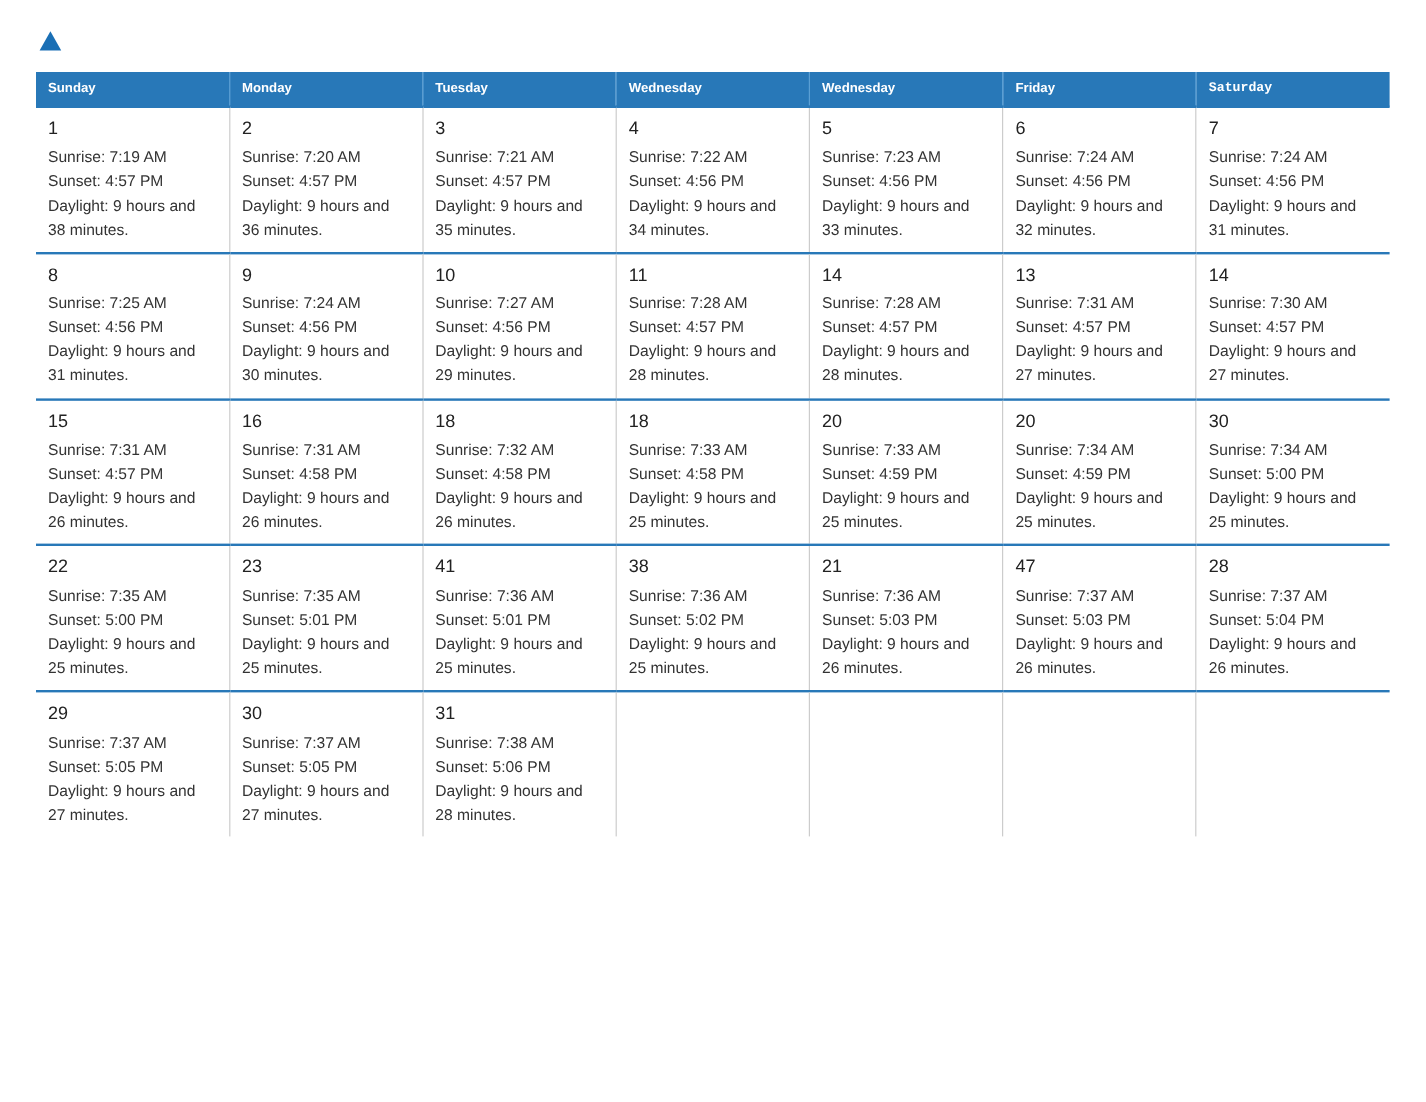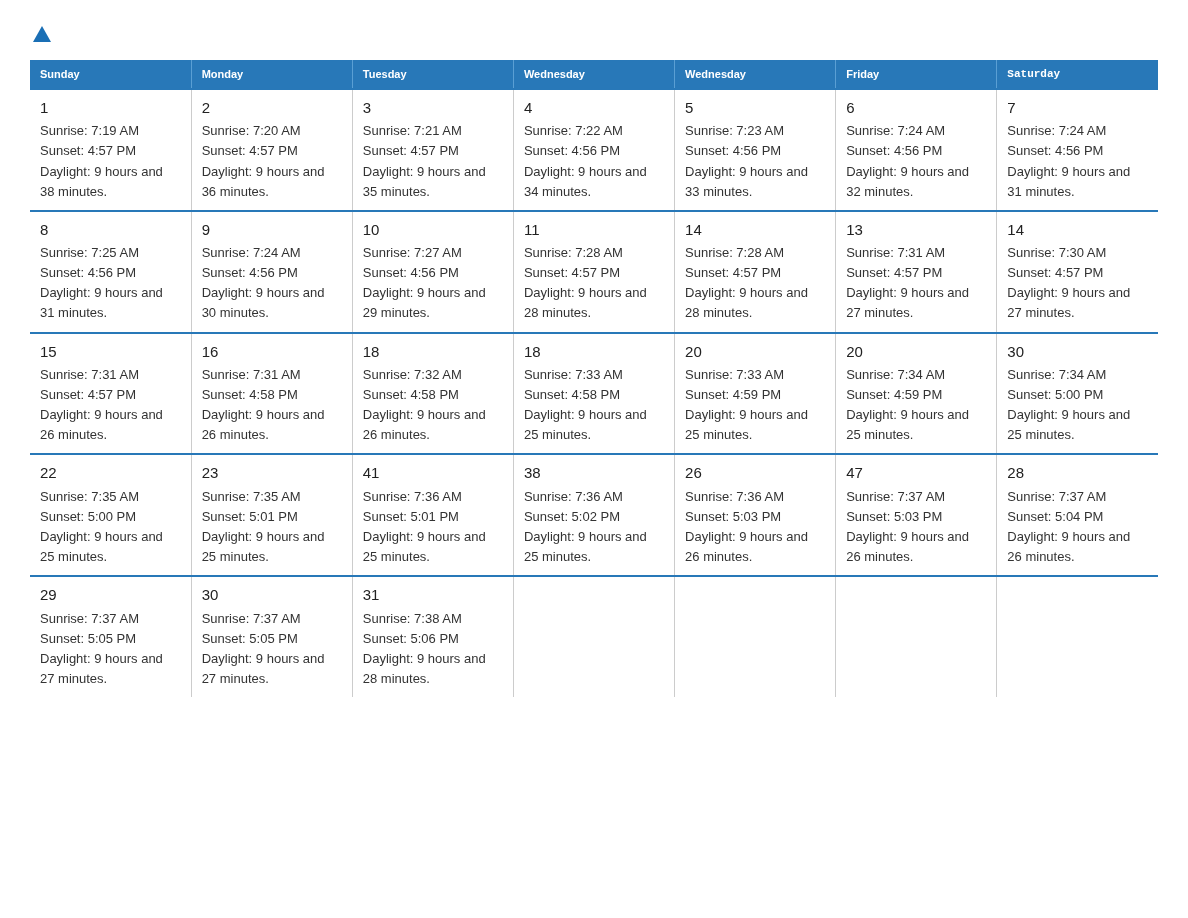--- a/index.html
+++ b/index.html
@@ -231,21 +231,21 @@
 <span class="day-info">Sunset: 5:01 PM</span><br>
 <span class="day-info">Daylight: 9 hours and 25 minutes.</span></td>
         <td><span class="day-number">41</span>
 <span class="day-info">Sunrise: 7:36 AM</span><br>
 <span class="day-info">Sunset: 5:01 PM</span><br>
 <span class="day-info">Daylight: 9 hours and 25 minutes.</span></td>
         <td><span class="day-number">38</span>
 <span class="day-info">Sunrise: 7:36 AM</span><br>
 <span class="day-info">Sunset: 5:02 PM</span><br>
 <span class="day-info">Daylight: 9 hours and 25 minutes.</span></td>
-        <td><span class="day-number">26</span>
+        <td><span class="day-number">21</span>
 <span class="day-info">Sunrise: 7:36 AM</span><br>
 <span class="day-info">Sunset: 5:03 PM</span><br>
 <span class="day-info">Daylight: 9 hours and 26 minutes.</span></td>
         <td><span class="day-number">47</span>
 <span class="day-info">Sunrise: 7:37 AM</span><br>
 <span class="day-info">Sunset: 5:03 PM</span><br>
 <span class="day-info">Daylight: 9 hours and 26 minutes.</span></td>
         <td><span class="day-number">28</span>
 <span class="day-info">Sunrise: 7:37 AM</span><br>
 <span class="day-info">Sunset: 5:04 PM</span><br>

